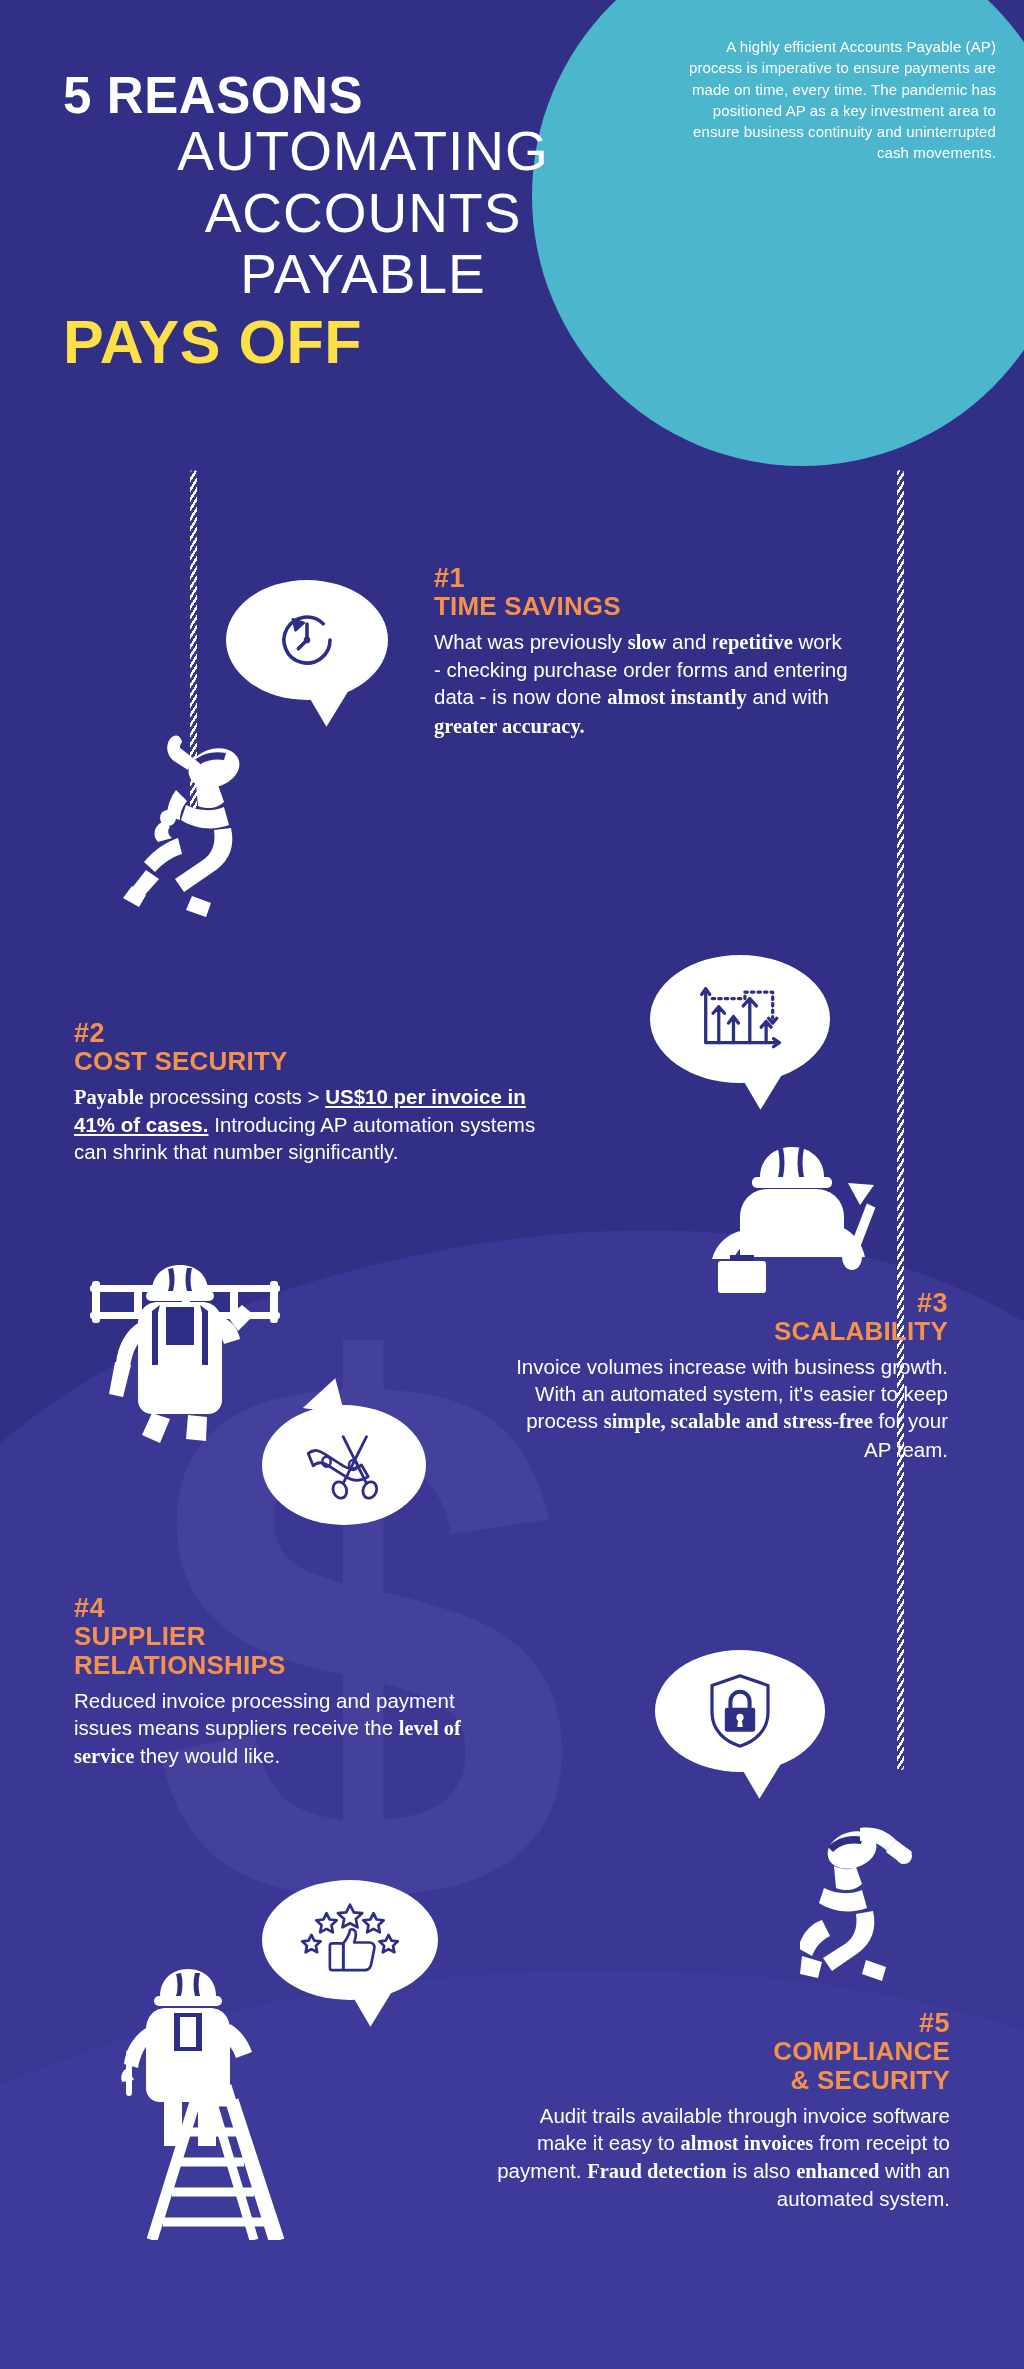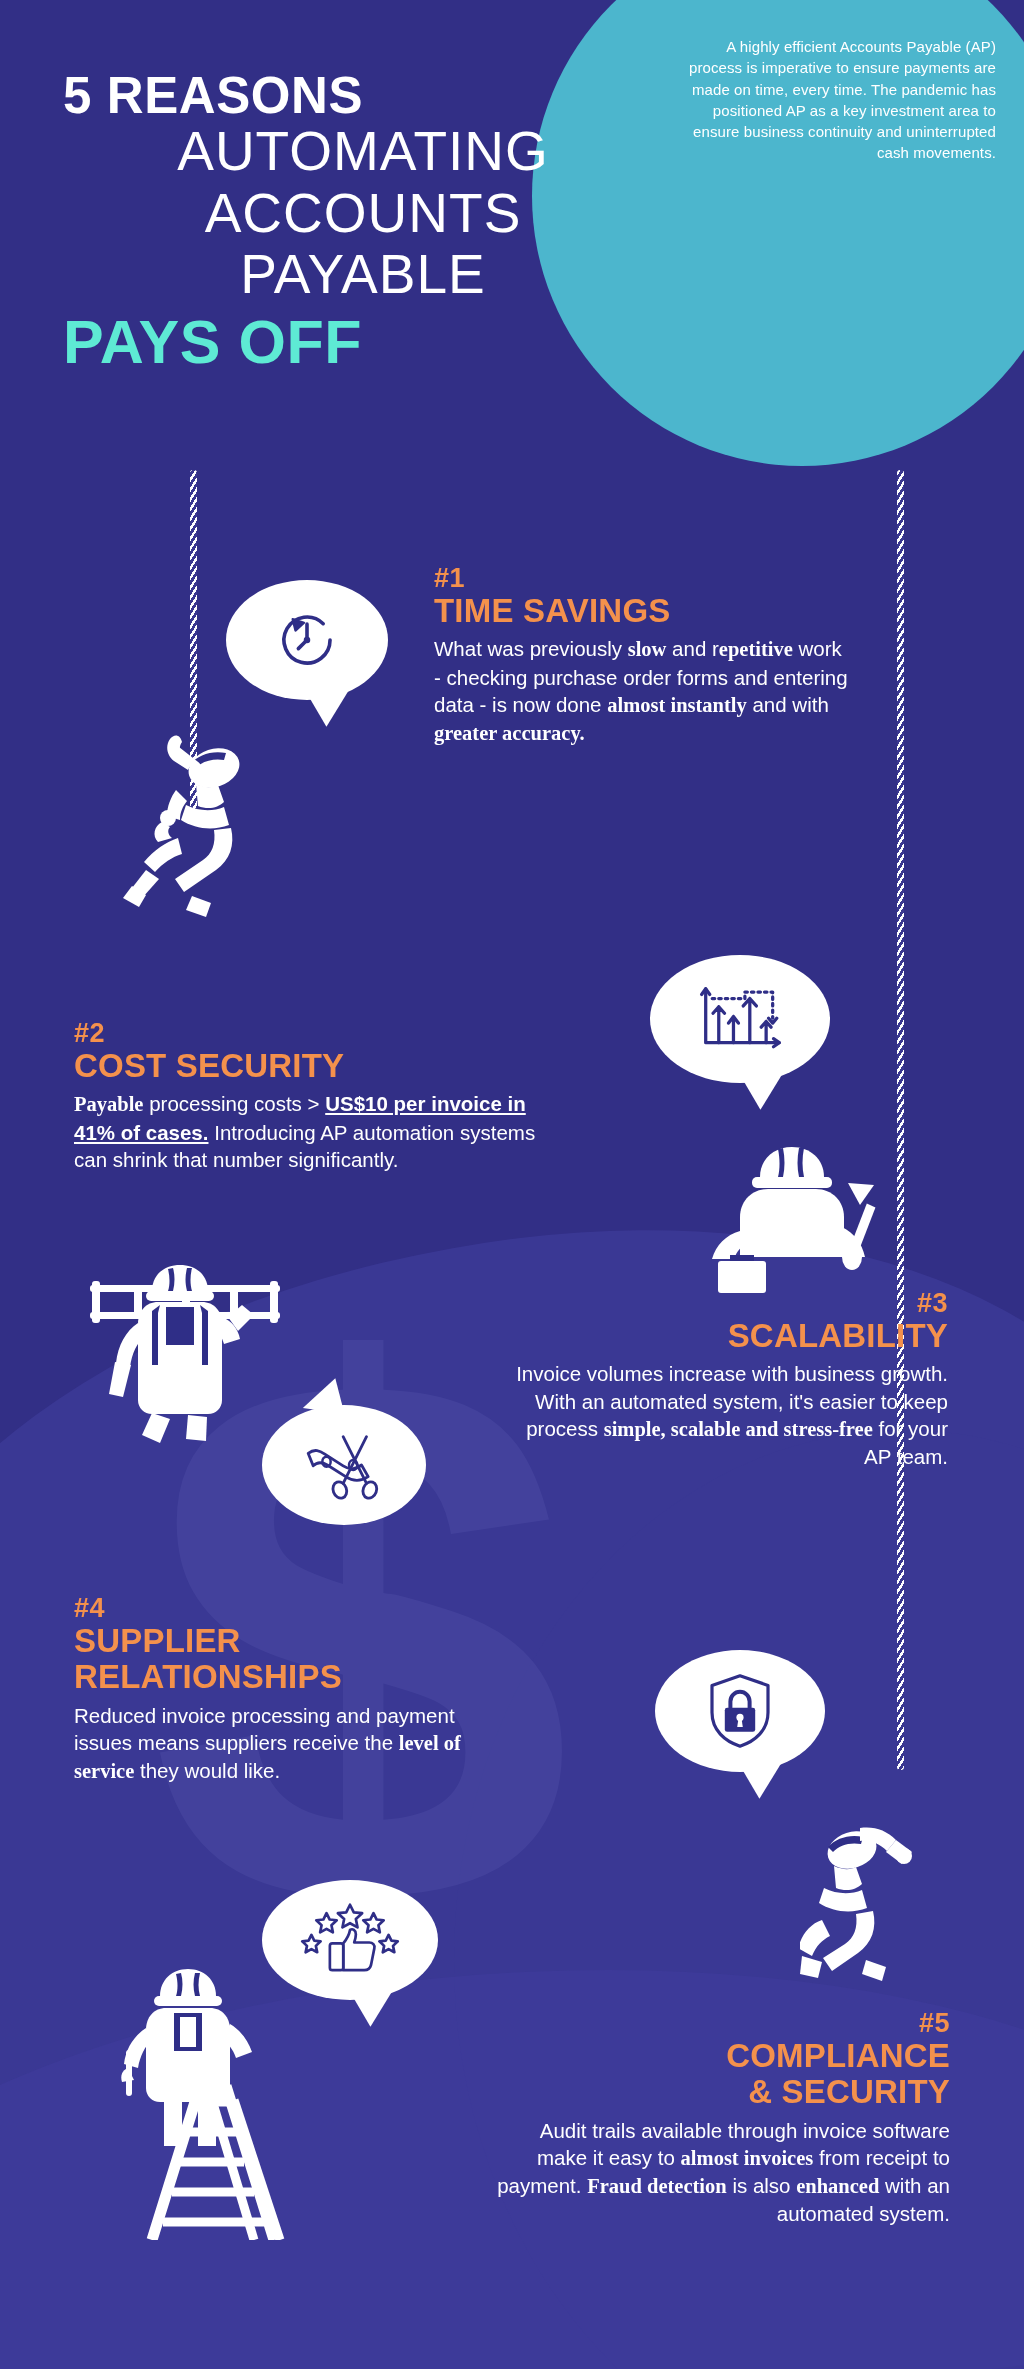--- a/index.html
+++ b/index.html
@@ -50,42 +50,42 @@
   .title .l1{
     font-size:51px; font-weight:700; color:#ffffff; letter-spacing:.6px;
     line-height:1.0;
   }
   .title .l2, .title .l3, .title .l4{
     font-size:55px; font-weight:300; color:#ffffff; letter-spacing:1px;
     line-height:1.12;
     text-align:center;
   }
   .title .l5{
-    font-size:61px; font-weight:700; color:#5eead4; letter-spacing:.5px;
+    font-size:61px; font-weight:700; color:#fde047; letter-spacing:.5px;
     line-height:1.1; margin-top:3px;
   }
 
   
   .rope{
     position:absolute; width:7px;
     background:repeating-linear-gradient(
       -58deg,#ffffff 0 2.4px,#3a3790 2.4px 5.2px);
     border-radius:3px;
   }
   .rope-1{ left:190px; top:470px; height:345px; }
   .rope-2{ left:897px; top:470px; height:1300px; }
 
   
   .sec{ position:absolute; }
   .num{
     color:#f4914c; font-weight:700; font-size:27px; line-height:1.0;
     letter-spacing:.5px;
   }
   .head{
-    color:#f4914c; font-weight:700; font-size:33px; line-height:1.07;
+    color:#f4914c; font-weight:700; font-size:26px; line-height:1.07;
     letter-spacing:.2px; margin-top:1px;
   }
   .body{
     color:#ffffff; font-size:20.5px; line-height:1.33; margin-top:7px;
     font-weight:300;
   }
   .body b{ font-weight:700;font-family:Liberation Serif, serif; }
   .body u{ font-weight:700; text-decoration:underline; text-underline-offset:2px; }
   .right{ text-align:right; }
 

